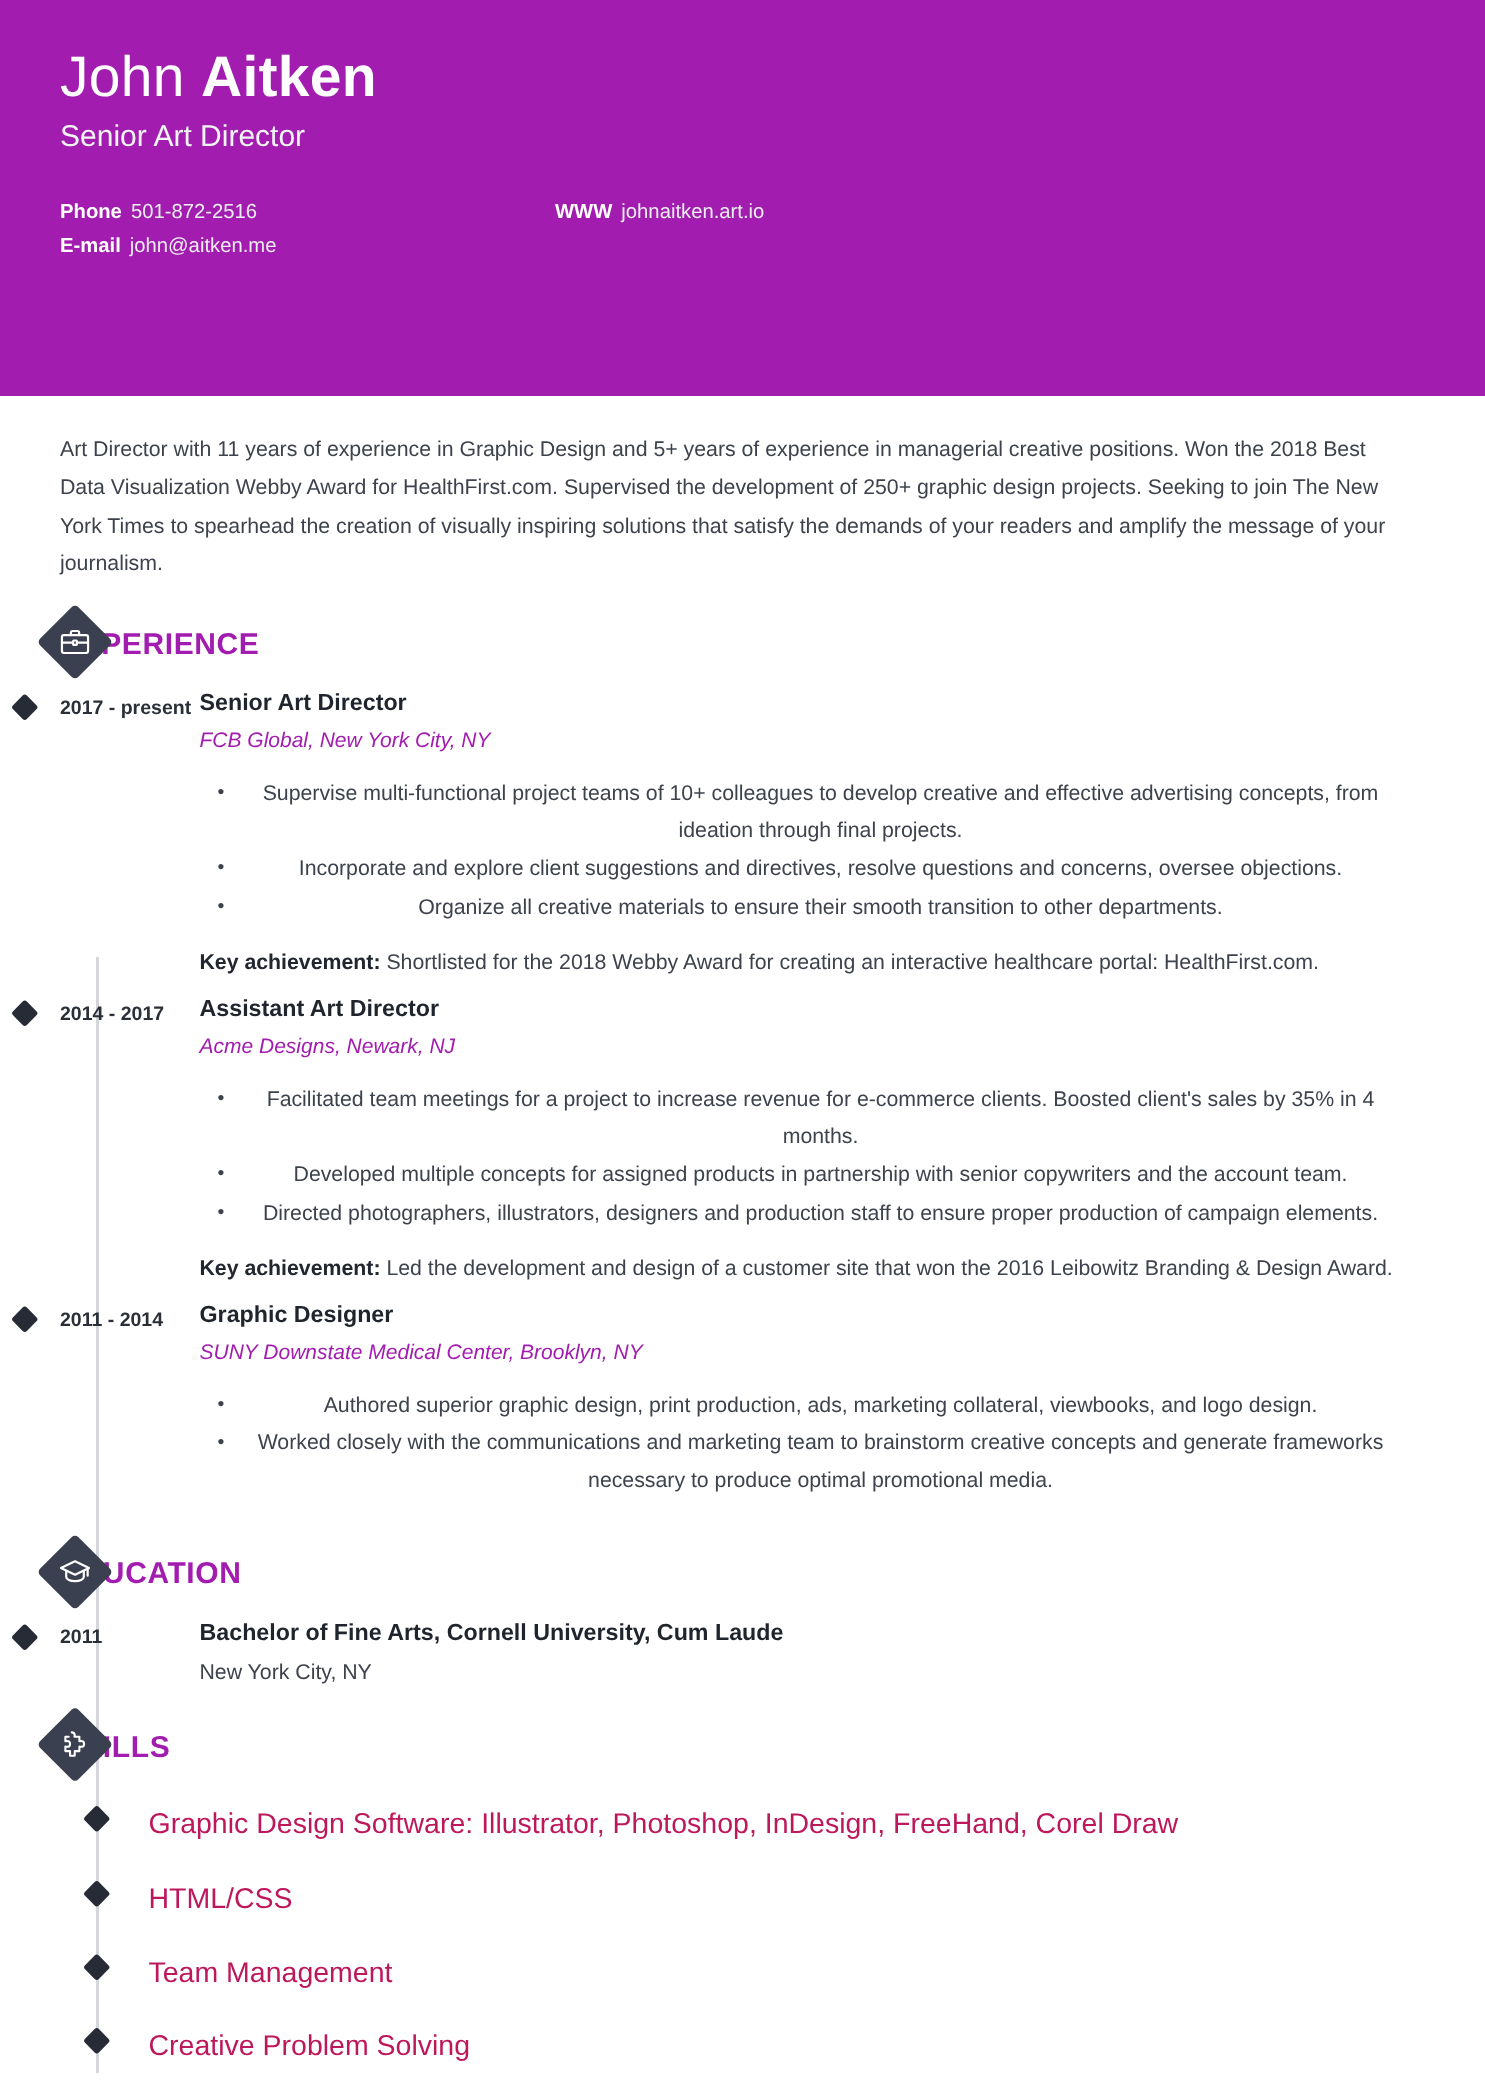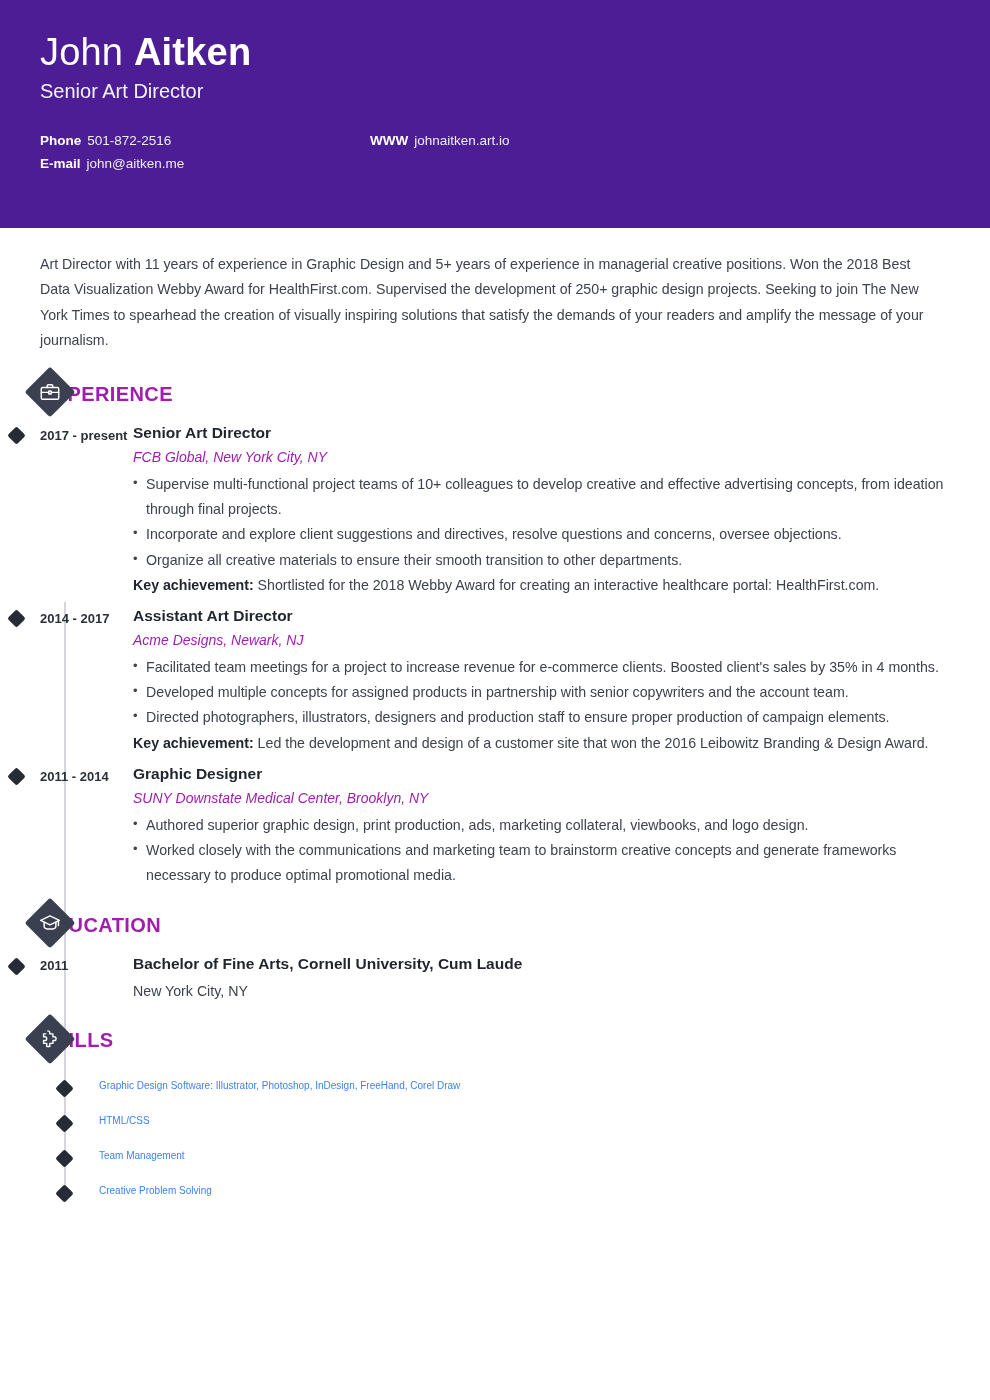--- a/index.html
+++ b/index.html
@@ -8,24 +8,24 @@
     width: 990px;
     min-height: 1400px;
     background: #ffffff;
     font-family: "Liberation Sans", sans-serif;
     color: #333740;
     -webkit-font-smoothing: antialiased;
   }
 
   
   .header {
-    background: #4c1d95;
+    background: #a21caf;
     color: #ffffff;
     padding: 30px 40px 26px 40px;
-    height: 228px;
+    height: 264px;
   }
   .name {
     font-size: 38px;
     font-weight: 400;
     line-height: 1.2;
     margin: 0 0 4px 0;
     letter-spacing: 0.2px;
   }
   .name b { font-weight: 700; }
   .job-title {
@@ -146,22 +146,23 @@
   }
   .entry-sub {
     font-size: 14px;
     font-style: italic;
     color: #a21caf;
     line-height: 1.6;
     margin-bottom: 3px;
   }
   ul.bullets {
     list-style: none;
-    margin: 0;
+    margin: 12px;
     padding: 0;
+    text-align: center;
   }
   ul.bullets li {
     position: relative;
     padding-left: 13px;
     font-size: 14.2px;
     line-height: 1.78;
     color: #3d424c;
     margin-bottom: 0;
   }
   ul.bullets li::before {
@@ -185,23 +186,23 @@
   .edu-line2 {
     font-size: 14.2px;
     line-height: 1.85;
     color: #3d424c;
   }
 
   
   .skills-list { margin-top: 10px; }
   .skill-item {
     position: relative;
-    font-size: 10px;
+    font-size: 19px;
     line-height: 1.6;
-    color: #3b82f6;
+    color: #be185d;
     padding: 0 0 0 59px;
     margin-bottom: 19px;
     z-index: 2;
   }
   .skill-item::before {
     content: "";
     position: absolute;
     left: 18px;
     top: 4px;
     width: 13px; height: 13px;

